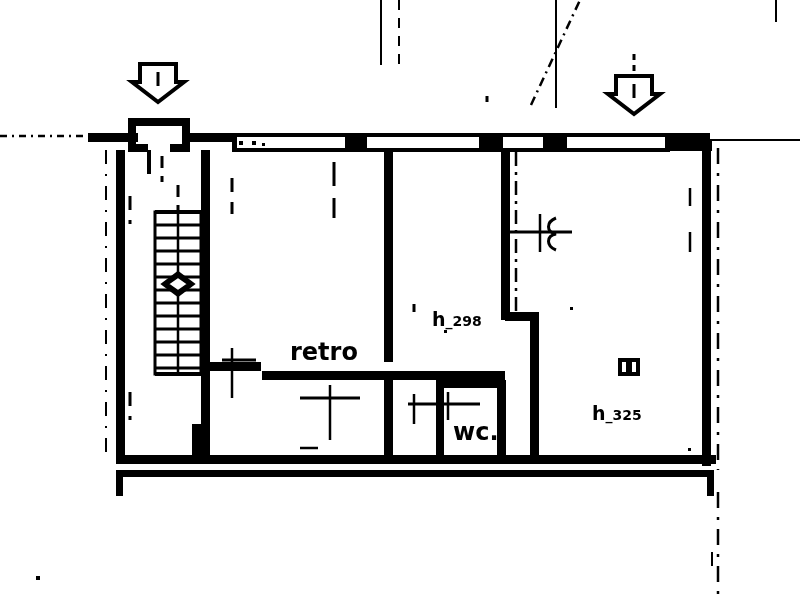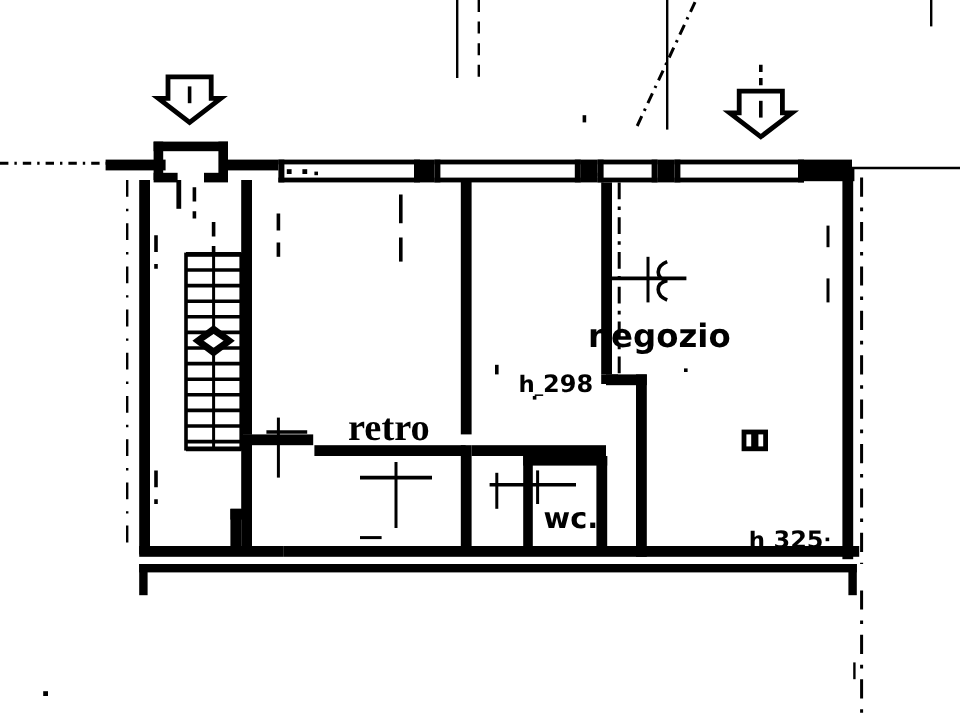--- a/index.html
+++ b/index.html
@@ -32,26 +32,26 @@
     position: absolute;
     font-family: "DejaVu Sans", sans-serif;
     font-weight: bold;
     color: #000000;
     white-space: nowrap;
     letter-spacing: 0px;
     line-height: 1;
     user-select: none;
   }
   .lbl-negozio { font-size: 27px; left: 490px; top: 267px; }
-  .lbl-retro   { font-size: 32px; left: 290px; top: 340px; font-family: Liberation Serif, serif; }
+  .lbl-retro   { font-size: 24px; left: 290px; top: 340px; }
   .lbl-wc      { font-size: 24px; left: 453px; top: 420px; }
   .lbl-h298    { font-size: 19px; left: 432px; top: 310px; }
-  .lbl-h325    { font-size: 19px; left: 624px; top: 404px; margin-top: 36px; }
+  .lbl-h325    { font-size: 19px; left: 592px; top: 404px; }
   .hmark .u { font-size: 14px; }
-  .hnum { font-size: 20px; }
+  .hnum { font-size: 14px; }
 </style>
 </head>
 <body>
 
 <div id="plan-root">
 
   <svg id="floorplan-svg" viewBox="0 0 800 600" xmlns="http://www.w3.org/2000/svg">
 
     <g stroke="#000" fill="none">
 
@@ -243,21 +243,20 @@
       <rect x="491" y="139" width="4" height="4"></rect>
       <rect x="498" y="144" width="3" height="3"></rect>
       <rect x="570" y="307" width="3" height="3"></rect>
       <rect x="444" y="330" width="3" height="3"></rect>
       <rect x="36" y="576" width="4" height="4"></rect>
       <rect x="688" y="448" width="3" height="3"></rect>
     </g>
 
   </svg>
 
-  <div class="room-label lbl-negozio">negozio</div>
 
   <div class="room-label lbl-retro">retro</div>
 
   <div class="room-label lbl-wc">wc.</div>
 
   <div class="room-label lbl-h298 hmark">
     <span class="hletter">h</span><span class="u">_</span><span class="hnum">298</span>
   </div>
 
   <div class="room-label lbl-h325 hmark">

